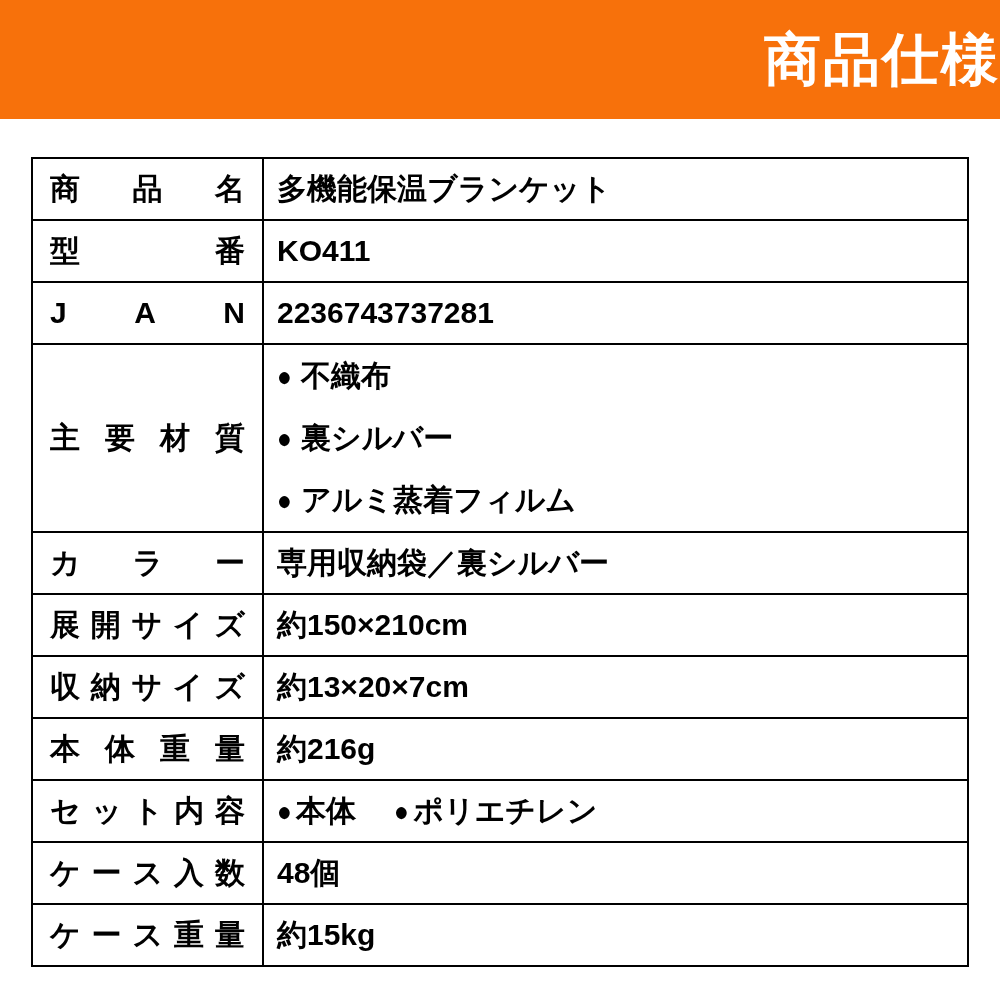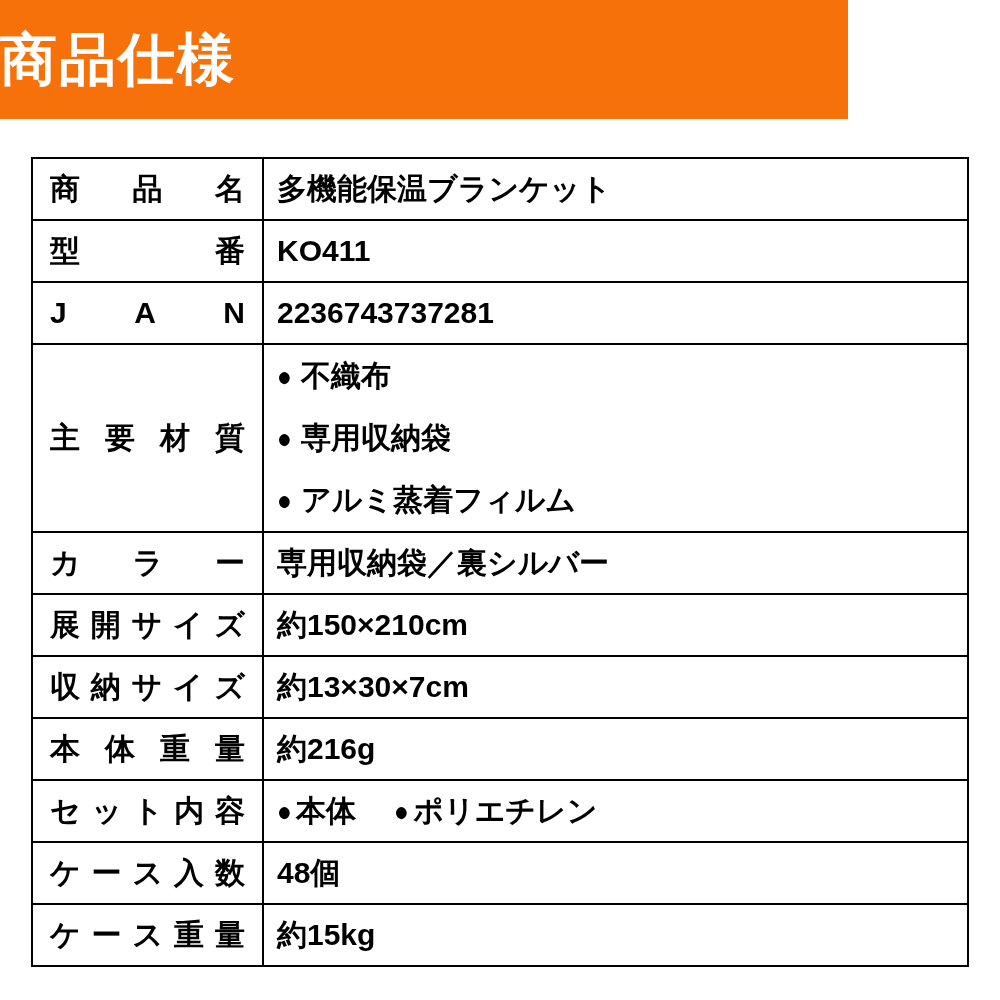--- a/index.html
+++ b/index.html
@@ -19,26 +19,26 @@
     font-family: "Liberation Sans", "DejaVu Sans", sans-serif;
     color: var(--text-color);
   }
   .page {
     width: 1000px;
     height: 1000px;
     overflow: hidden;
     position: relative;
   }
   .banner {
-    width: 848px;
+    width: 1000px;
     height: 119px;
     background: var(--header-bg);
     display: flex;
     align-items: center;
-    justify-content: flex-start;
+    justify-content: flex-end;
   }
   .banner-title {
     color: var(--header-fg);
     font-size: 57px;
     font-weight: bold;
     letter-spacing: 2px;
     line-height: 1;
   }
   table.spec-table {
     margin: 38px 0 0 31px;
@@ -144,21 +144,21 @@
               <span>質</span>
             </div>
           </td>
           <td class="value-cell">
             <div class="bullet-line">
               <span class="bullet">●</span>
               <span class="value-text">不織布</span>
             </div>
             <div class="bullet-line">
               <span class="bullet">●</span>
-              <span class="value-text">専用収納袋</span>
+              <span class="value-text">裏シルバー</span>
             </div>
             <div class="bullet-line">
               <span class="bullet">●</span>
               <span class="value-text">アルミ蒸着フィルム</span>
             </div>
           </td>
         </tr>
         <tr>
           <td class="label-cell">
             <div class="label-spread">
@@ -184,21 +184,21 @@
         <tr>
           <td class="label-cell">
             <div class="label-spread">
               <span>収</span>
               <span>納</span>
               <span>サ</span>
               <span>イ</span>
               <span>ズ</span>
             </div>
           </td>
-          <td class="value-cell"><span class="value-text">約13×30×7cm</span></td>
+          <td class="value-cell"><span class="value-text">約13×20×7cm</span></td>
         </tr>
         <tr>
           <td class="label-cell">
             <div class="label-spread">
               <span>本</span>
               <span>体</span>
               <span>重</span>
               <span>量</span>
             </div>
           </td>

